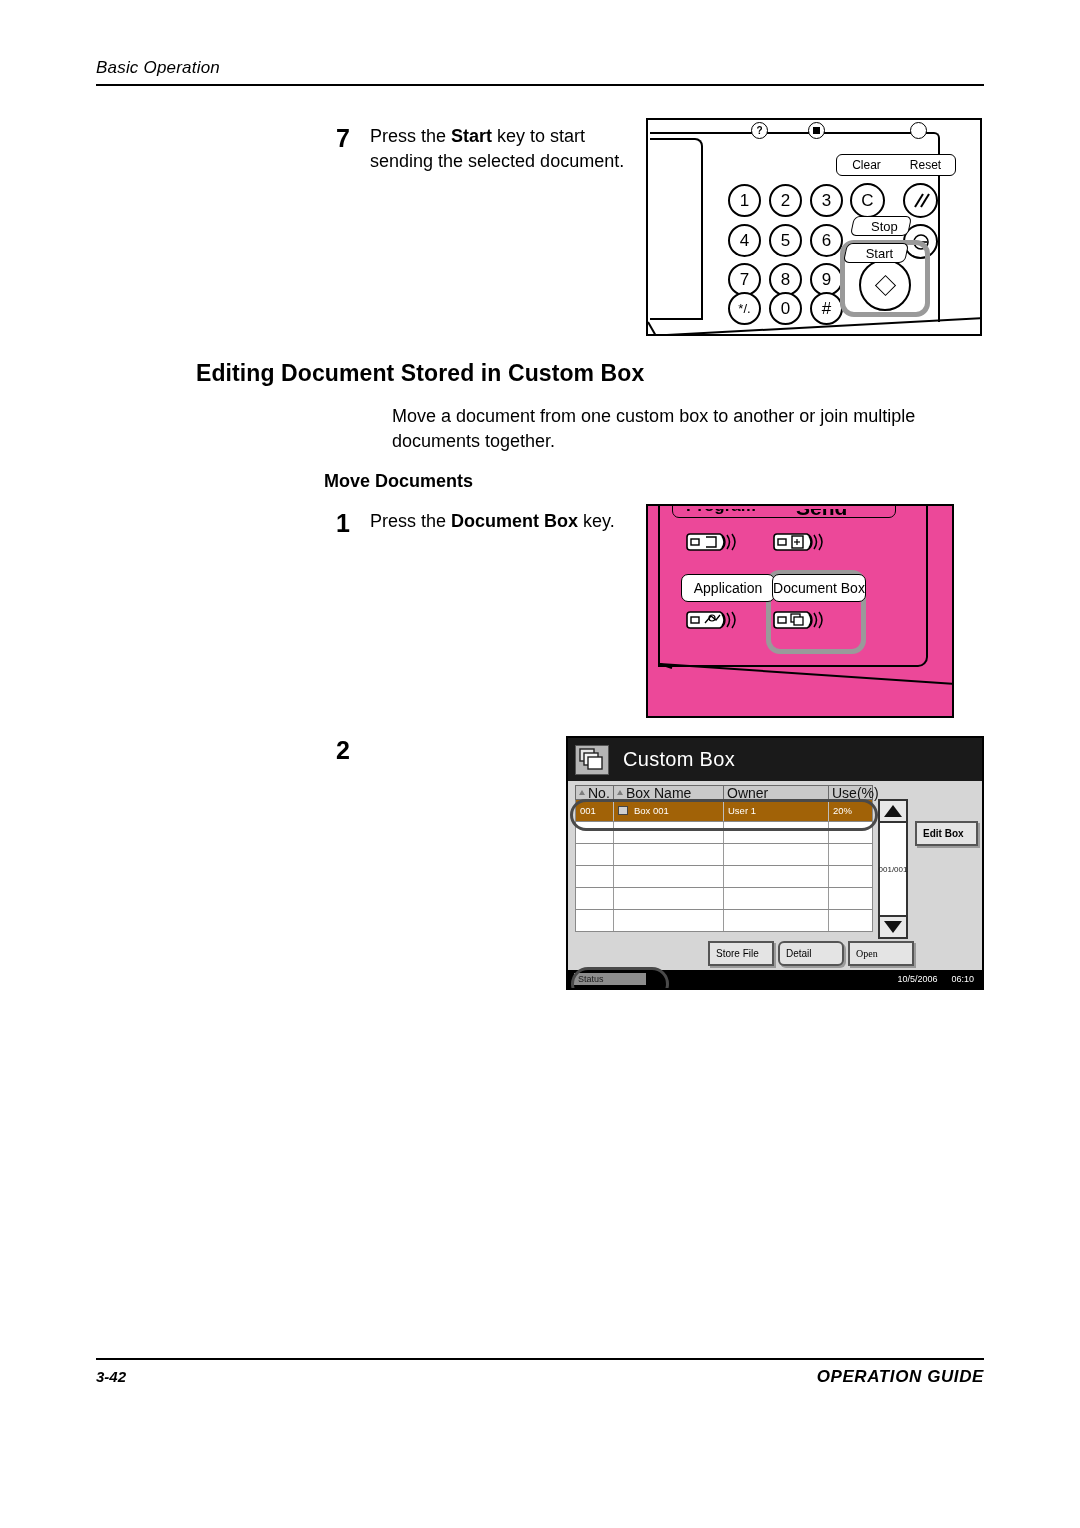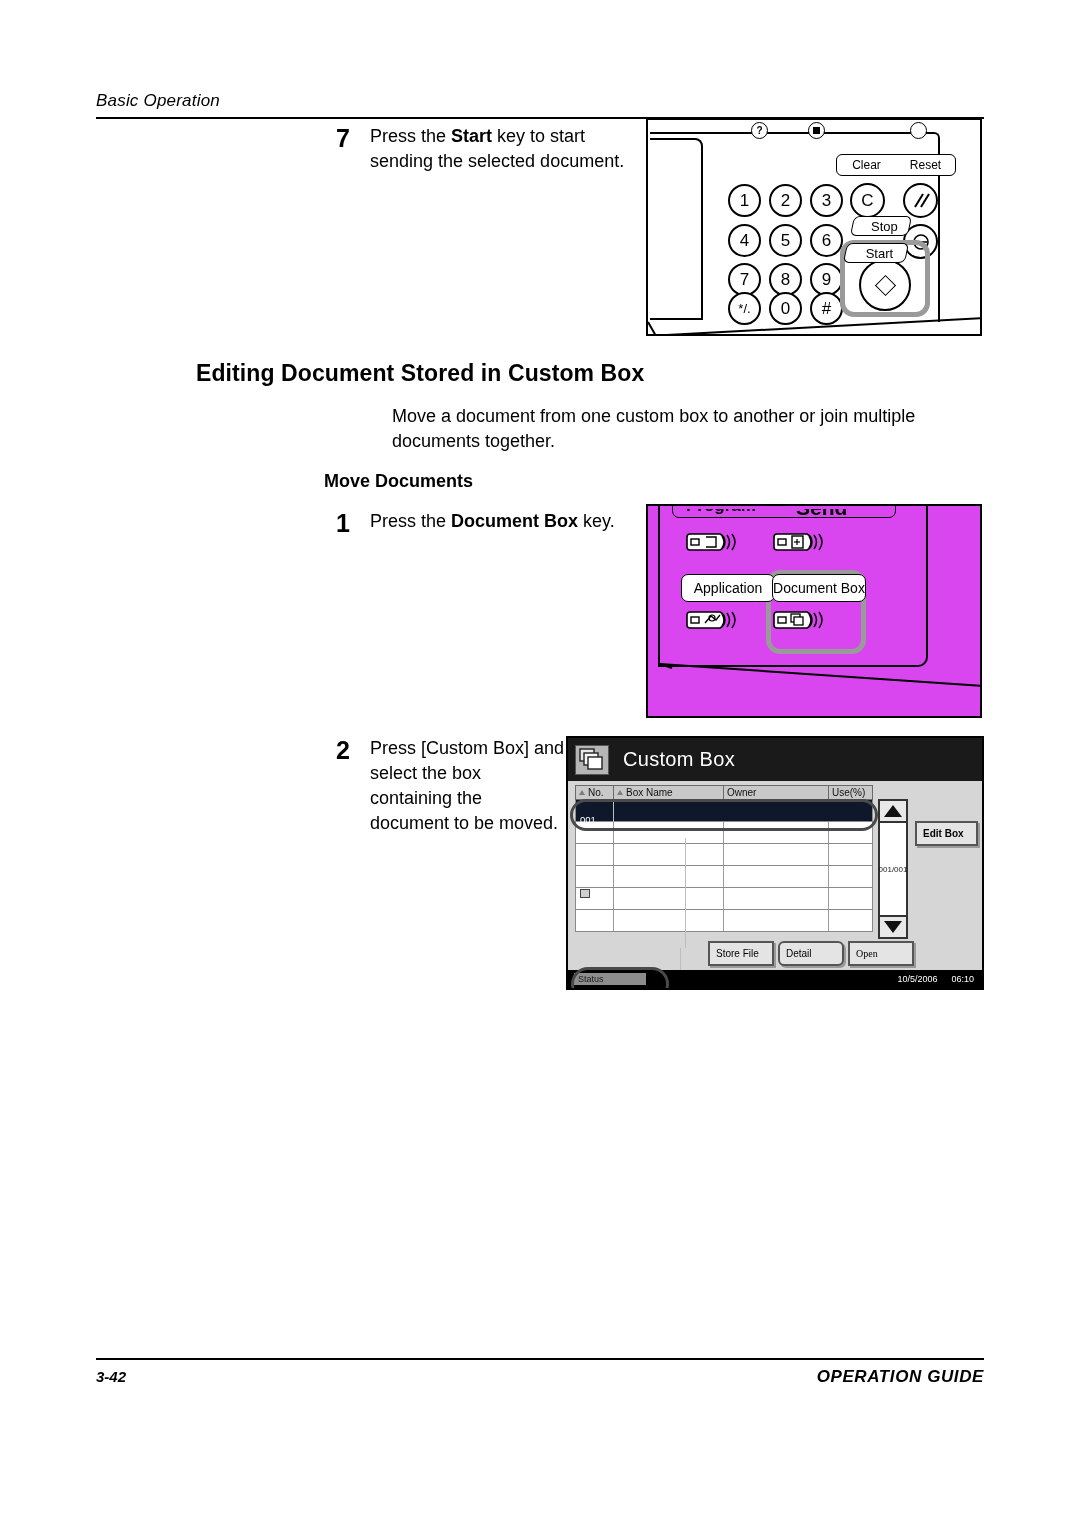--- a/index.html
+++ b/index.html
@@ -15,21 +15,20 @@
     color: #000000;
     overflow: hidden;
   }
 
   
   .page-header {
     position: absolute;
     left: 96px;
     top: 58px;
     width: 888px;
-    margin-top: 33px;
   }
   .page-header .hdr-text {
     font-style: italic;
     font-size: 17px;
     letter-spacing: .2px;
     color: #000;
     display: block;
     padding-bottom: 6px;
   }
   .page-header .hdr-rule {
@@ -245,25 +244,25 @@
     border: 1.8px solid #000;
     transform: rotate(45deg);
     box-sizing: border-box;
   }
 
   
   #fig-docbox {
     position: absolute;
     left: 646px;
     top: 504px;
-    width: 336px;
+    width: 308px;
     height: 214px;
     border: 2px solid #000;
     box-sizing: border-box;
-    background: #d946ef;
+    background: #ec4899;
     overflow: hidden;
   }
   #fig-docbox .dbx-panel {
     position: absolute;
     left: 10px; top: -14px;
     width: 270px; height: 175px;
     border: 2px solid #000;
     border-top: none;
     border-radius: 0 0 10px 0;
     box-sizing: border-box;
@@ -365,21 +364,21 @@
     background: #fff;
   }
   .lcd-thead {
     display: flex;
     height: 15px;
     background: #c9c9c9;
     border: 1px solid #6a6a6a;
     box-sizing: border-box;
   }
   .lcd-th {
-    font-size: 10px;
+    font-size: 14px;
     display: flex;
     align-items: center;
     padding-left: 3px;
     border-right: 1px solid #6a6a6a;
     box-sizing: border-box;
     white-space: nowrap;
     color: #111;
   }
   .lcd-th:last-child { border-right: none; }
   .sortmark {
@@ -391,21 +390,21 @@
     margin-right: 3px;
   }
   .lcd-row {
     display: flex;
     height: 22px;
     border: 1px solid #8a8a8a;
     border-top: none;
     box-sizing: border-box;
     background: #fff;
   }
-  .lcd-row.selected { background: #0f172a; flex-direction: column; }
+  .lcd-row.selected { background: #a16207; }
   .lcd-td {
     font-size: 9.5px;
     display: flex;
     align-items: center;
     padding-left: 4px;
     border-right: 1px solid #9a9a9a;
     box-sizing: border-box;
     white-space: nowrap;
   }
   .lcd-row.selected .lcd-td { color: #ffffff; border-right-color: #bdbdbd; }
@@ -718,21 +717,20 @@
   <div class="dbx-slant">
     <svg width="336" height="36" viewBox="0 0 336 36">
       <line x1="12" y1="10" x2="336" y2="32" stroke="#000" stroke-width="2"></line>
       <line x1="12" y1="10" x2="24" y2="14" stroke="#000" stroke-width="2"></line>
     </svg>
   </div>
 </div>
 
 <div class="step" id="step2">
   <div class="step-num">2</div>
-  <div class="step-text">Press [Custom Box] and select the box containing the document to be moved.</div>
 </div>
 
 <div id="fig-lcd">
 
   <div class="lcd-titlebar">
     <div class="lcd-title-icon">
       <svg width="26" height="24" viewBox="0 0 26 24">
         <rect x="1" y="1" width="14" height="12" fill="#e8e8e8" stroke="#222" stroke-width="1.4"></rect>
         <rect x="5" y="5" width="14" height="12" fill="#f5f5f5" stroke="#222" stroke-width="1.4"></rect>
         <rect x="9" y="9" width="14" height="12" fill="#ffffff" stroke="#222" stroke-width="1.4"></rect>

